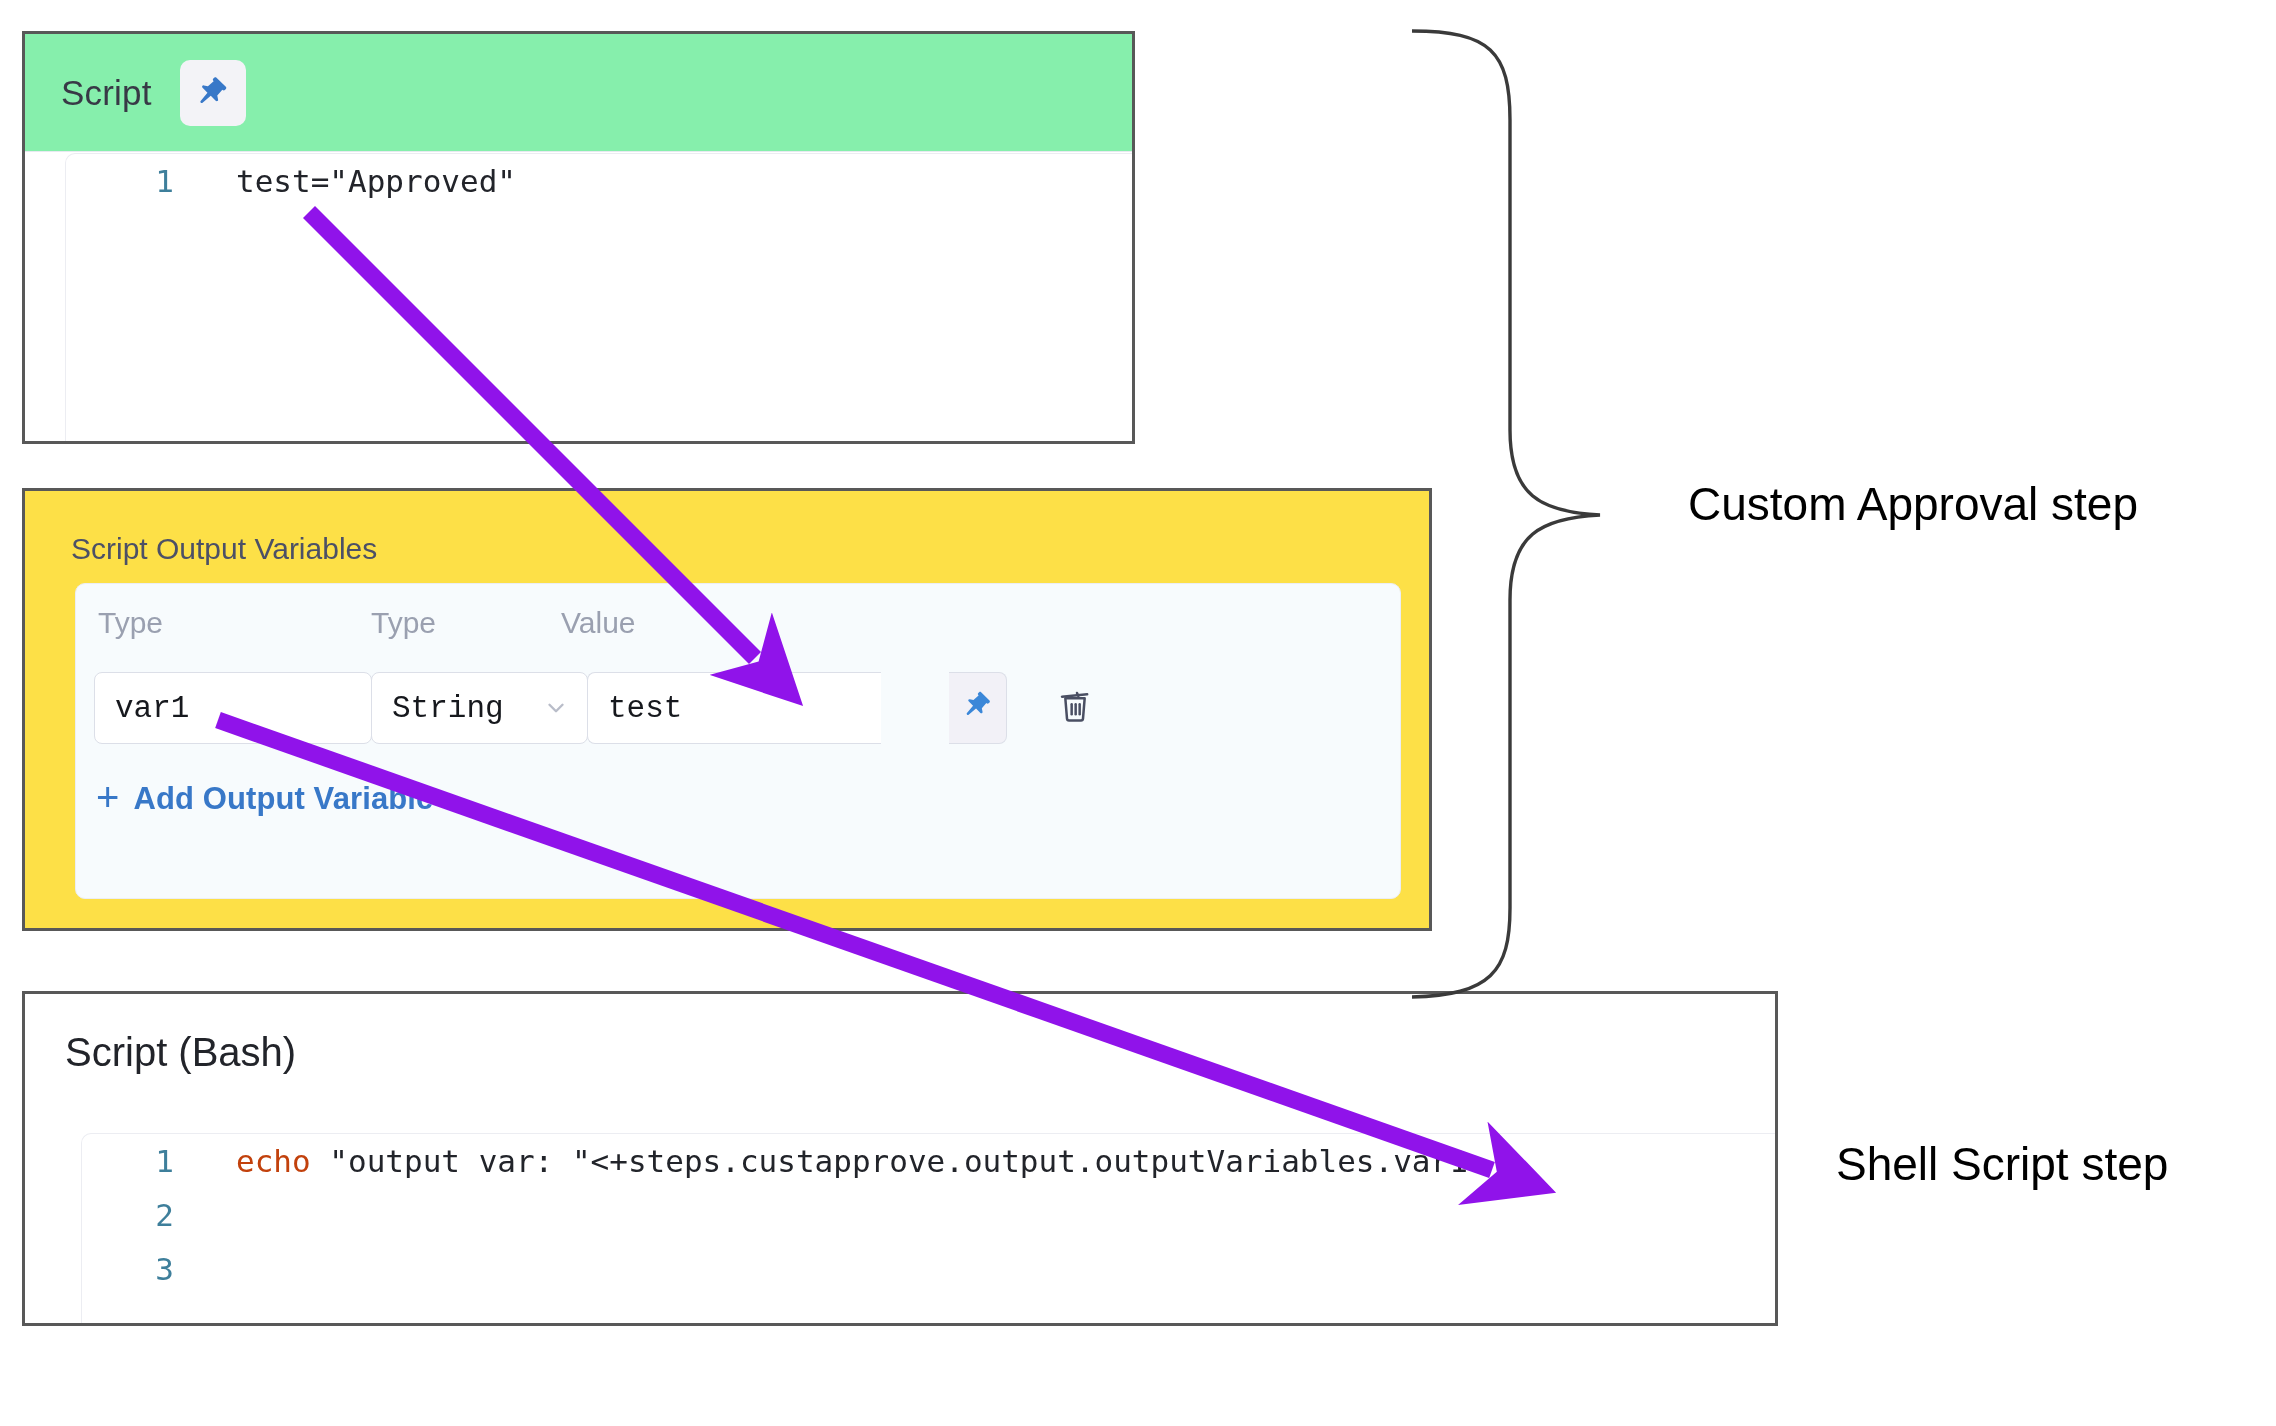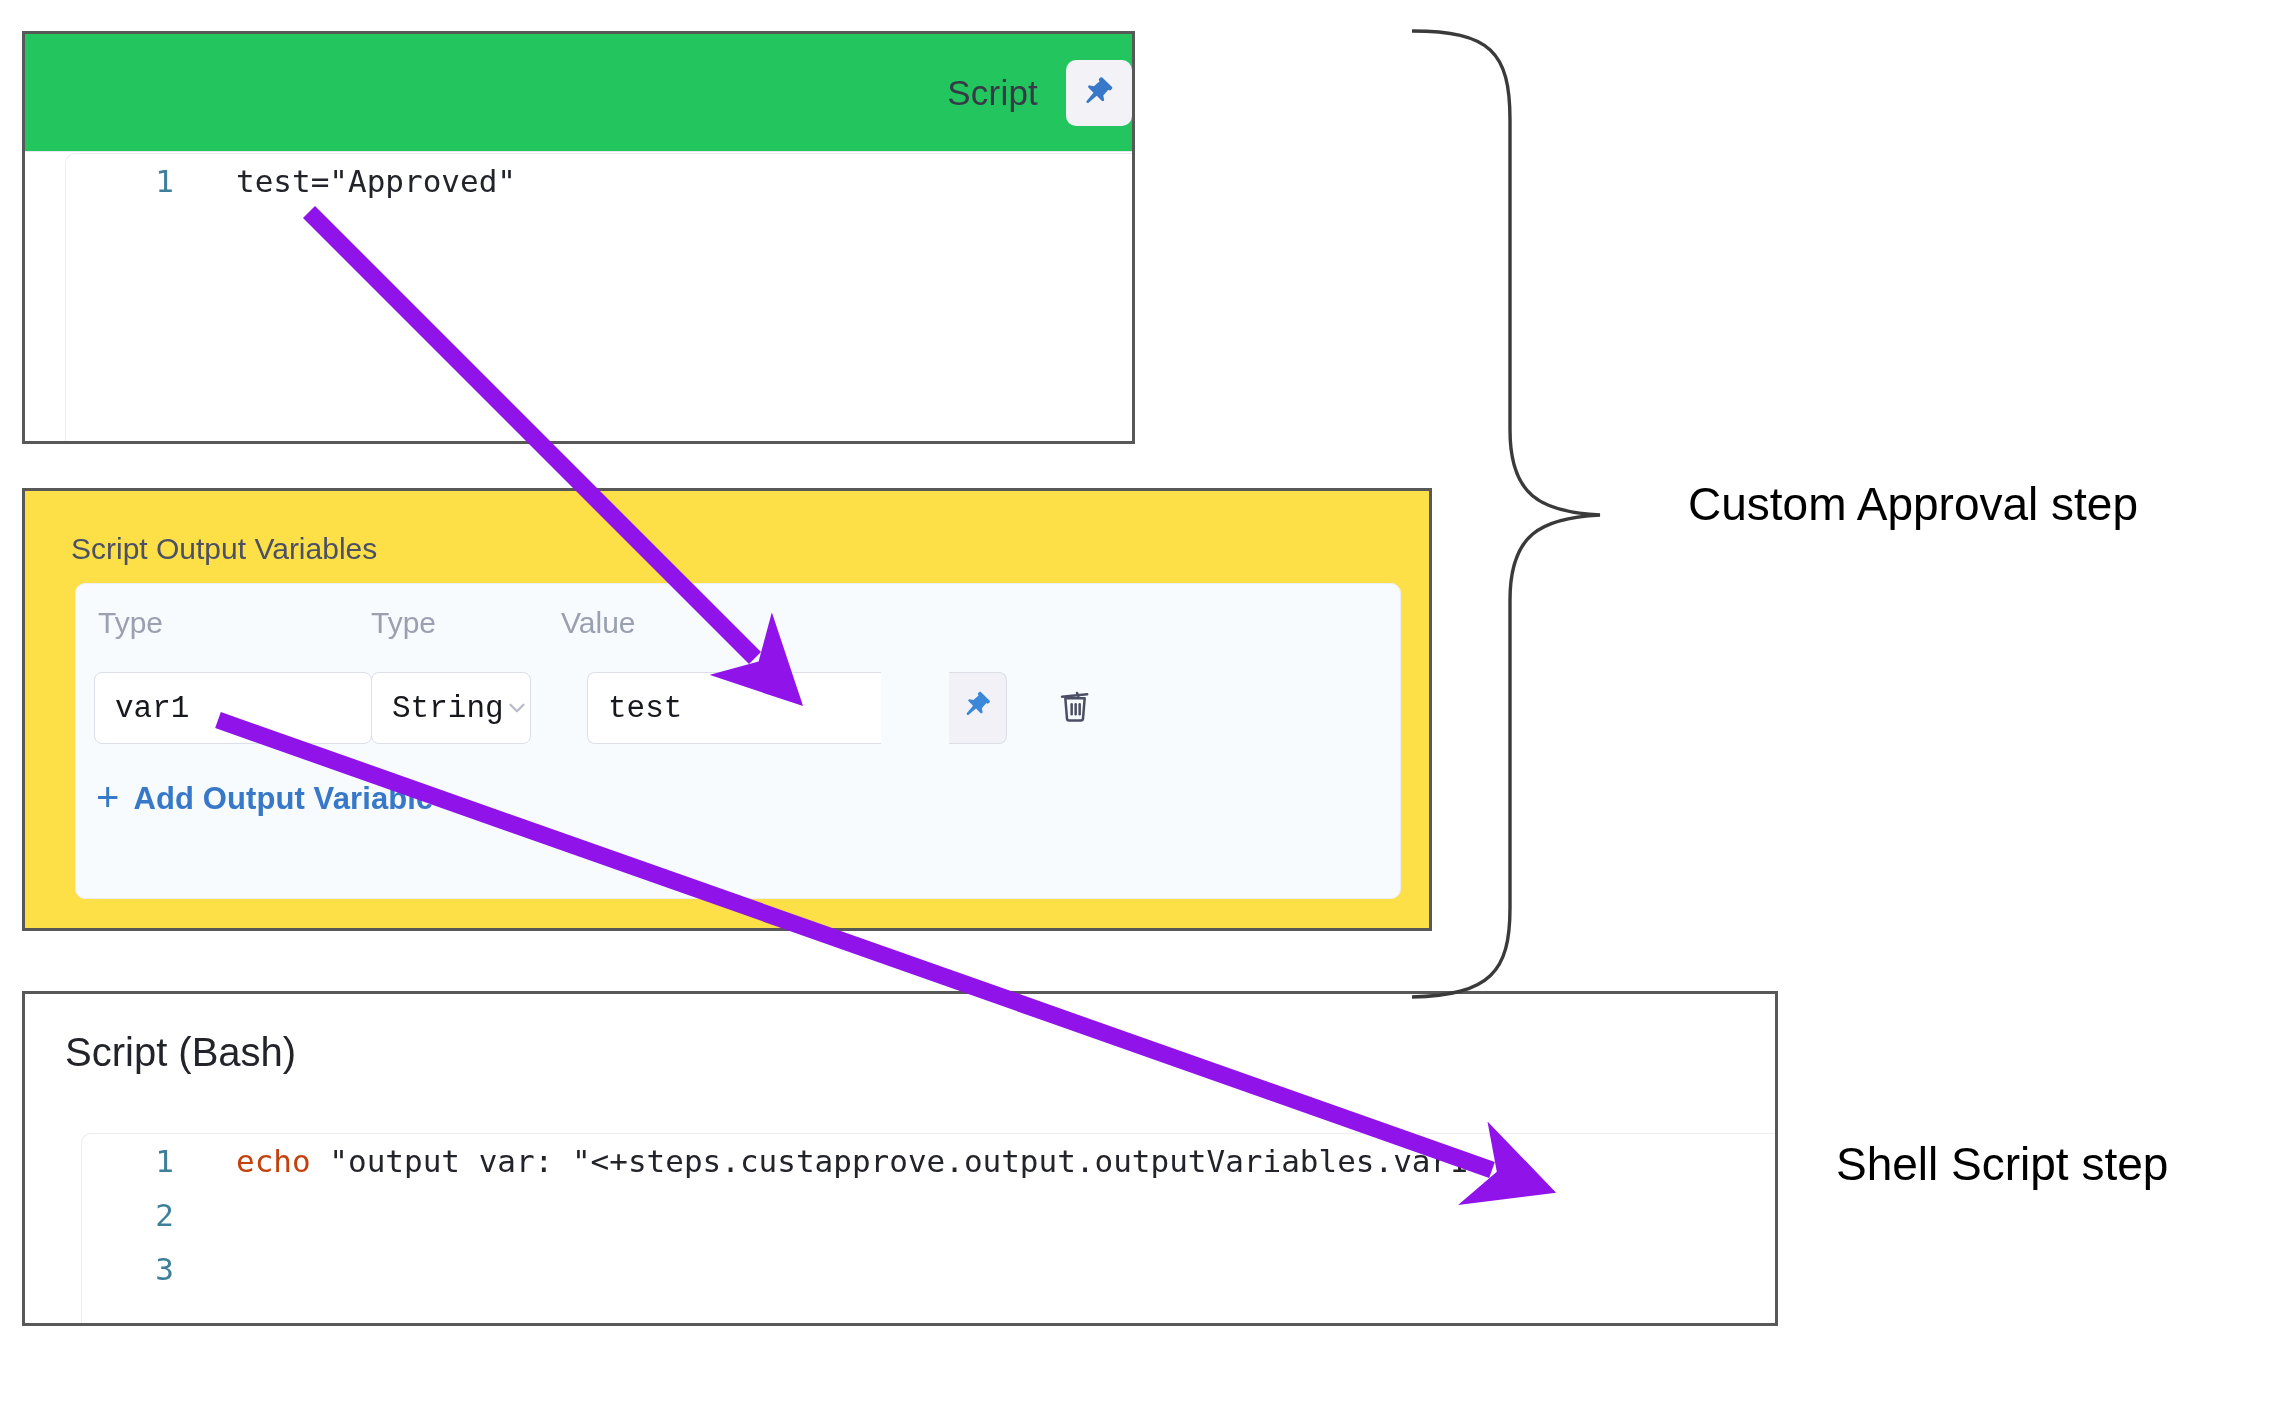--- a/index.html
+++ b/index.html
@@ -21,27 +21,26 @@
     position: absolute;
     box-sizing: border-box;
     border: 3px solid #585858;
     background: #ffffff;
   }
 
   
   #panel-script { left: 22px; top: 31px; width: 1113px; height: 413px; }
   #panel-script .panel-head {
     height: 118px;
-    background: #22c55e;
+    background: #86efac;
     border-bottom: 1px solid #e6eaf0;
     display: flex;
     align-items: center;
     padding-left: 36px;
     box-sizing: border-box;
-    justify-content: flex-end;
   }
   .head-title {
     font-size: 35px;
     color: #383946;
     font-weight: 400;
     letter-spacing: .2px;
   }
   .pin-btn {
     width: 66px;
     height: 66px;
@@ -138,21 +137,21 @@
     border-radius: 8px;
     height: 72px;
     display: flex;
     align-items: center;
     font-size: 31px;
     color: #16181d;
     padding-left: 20px;
     font-family: Liberation Mono, monospace;
   }
   .tf.name-input  { left: 18px;  width: 278px; }
-  .tf.type-select { left: 295px; width: 160px; padding-right: 4px; }
+  .tf.type-select { left: 295px; width: 217px; padding-right: 4px; }
   .tf.type-select .sel-val { flex: 1 1 auto; }
   .tf.type-select .chev { margin-right: 14px; display: flex; }
   .tf.value-input {
     left: 511px; width: 294px;
     border-top-right-radius: 0; border-bottom-right-radius: 0;
     border-right: 0;
   }
   .value-pin {
     position: absolute;
     left: 873px; top: 0;

